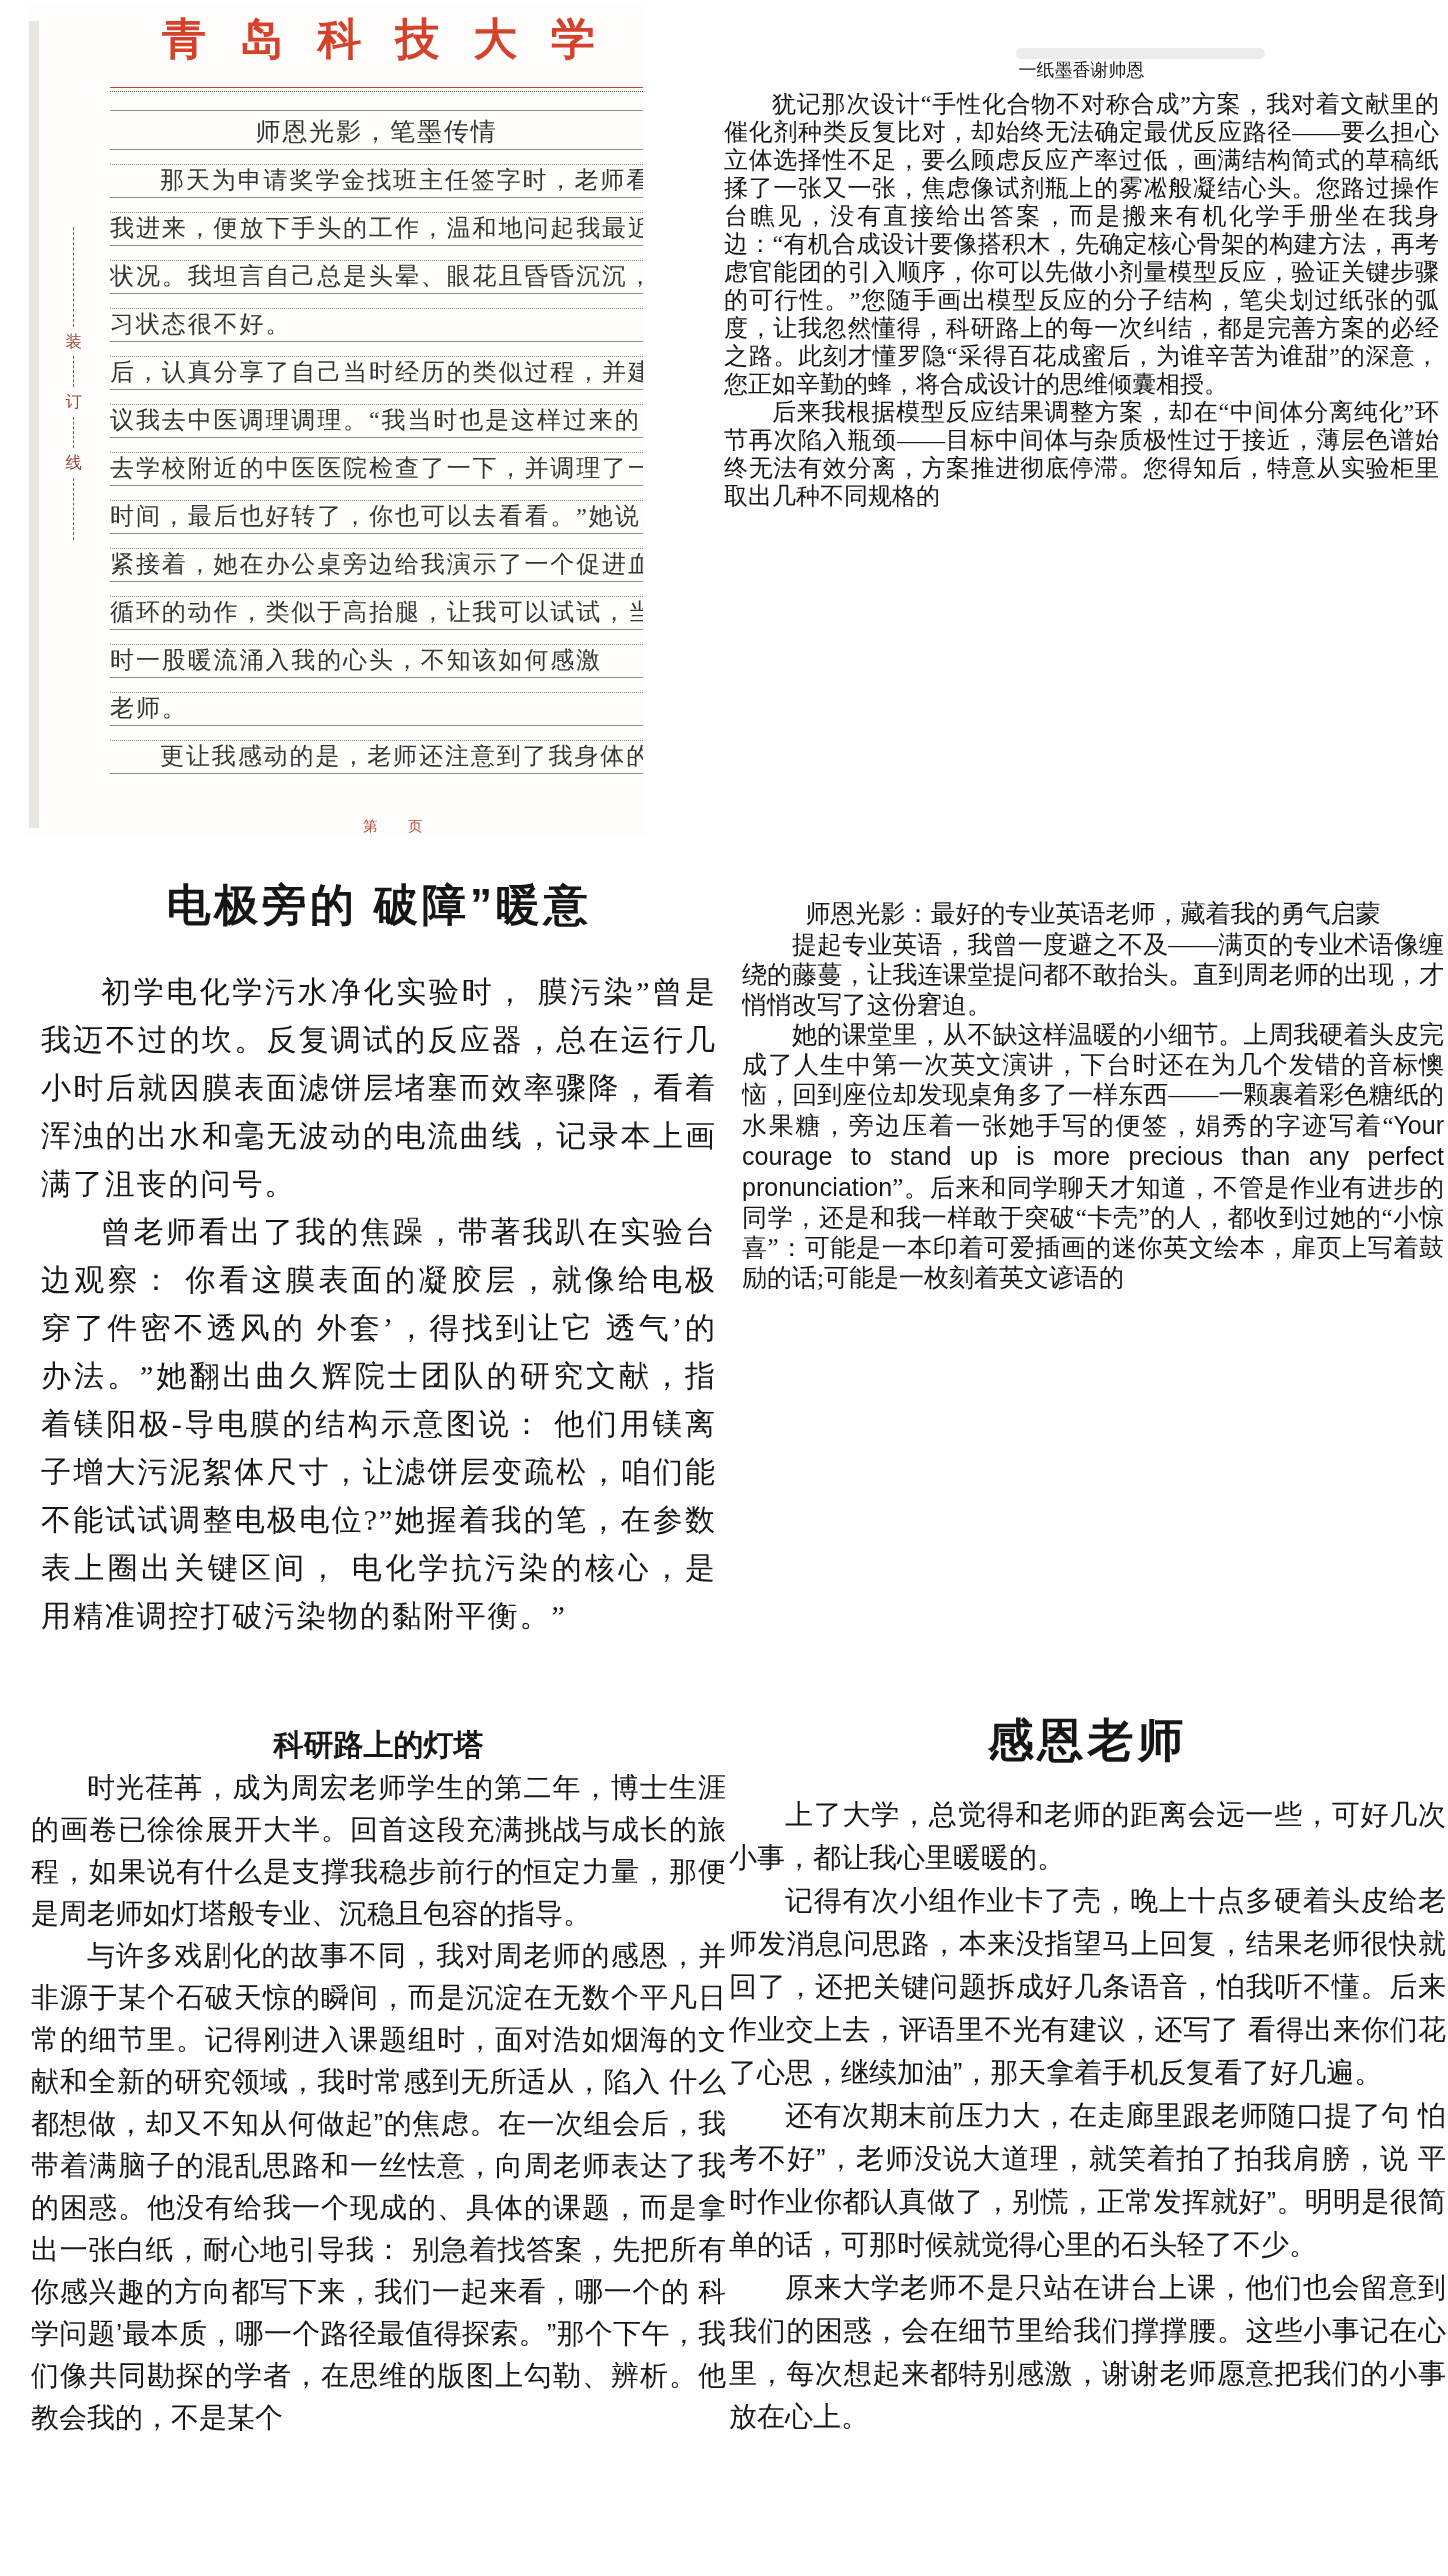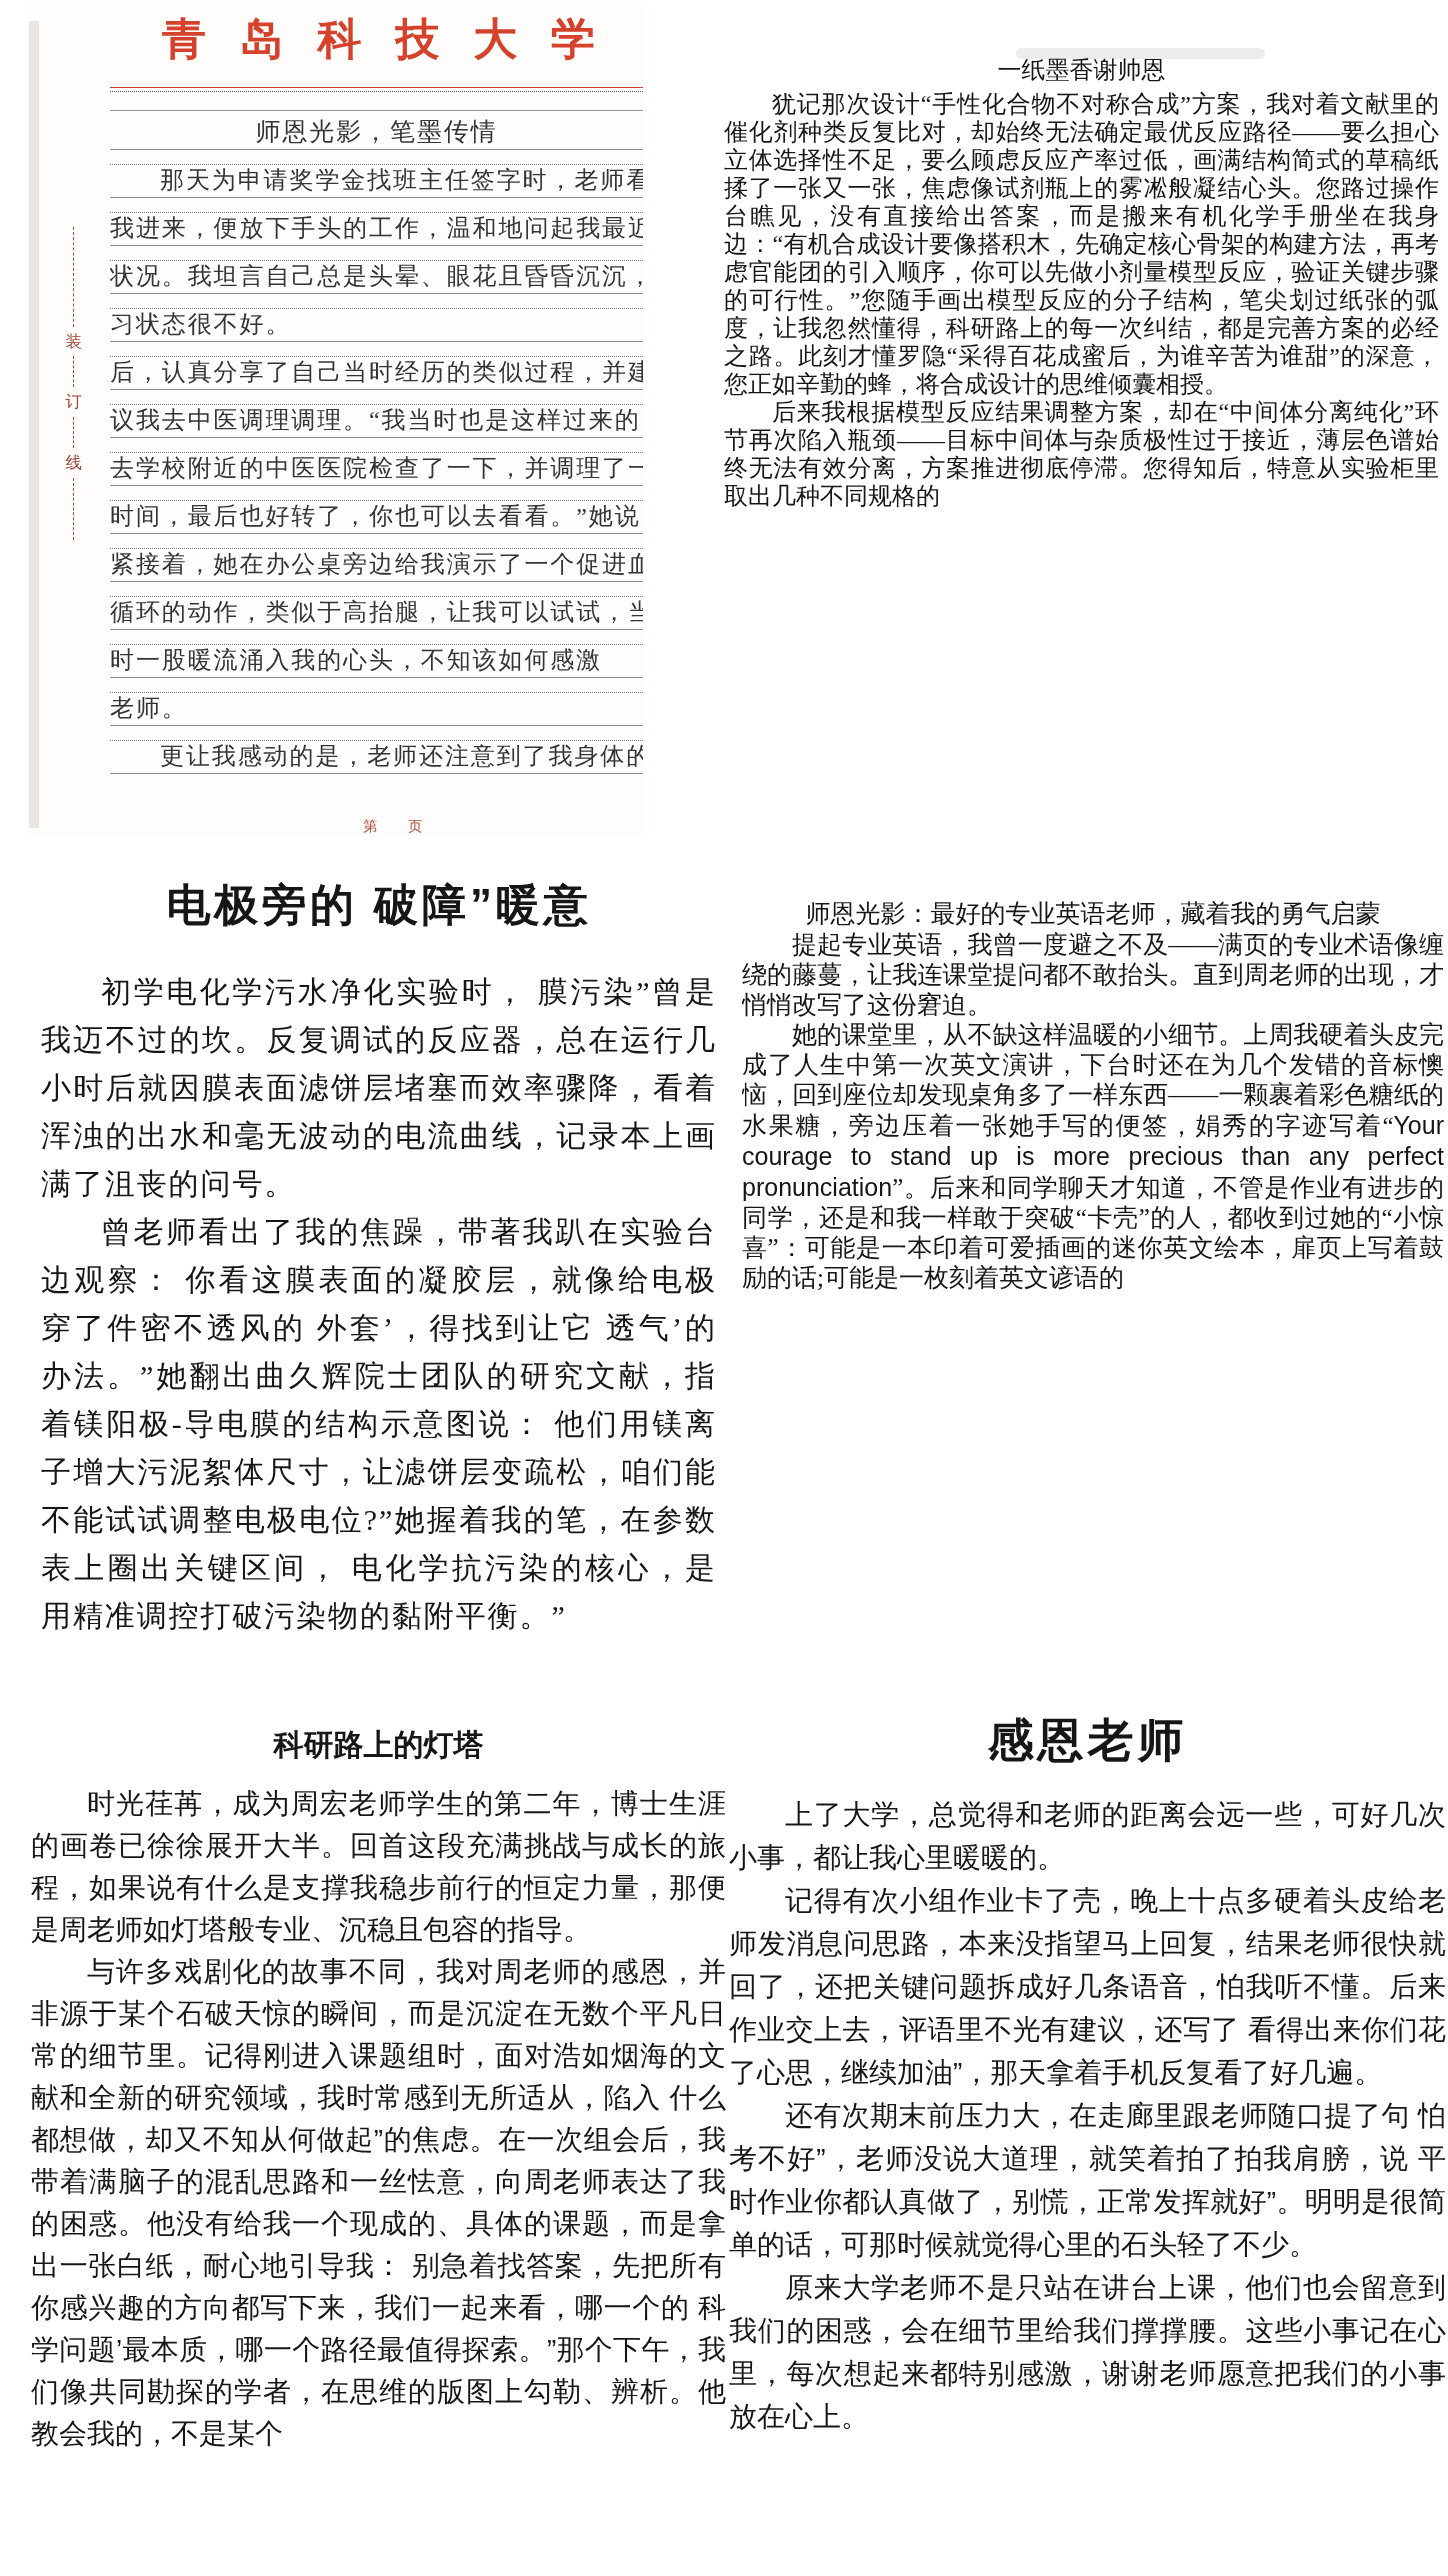--- a/index.html
+++ b/index.html
@@ -31,35 +31,35 @@
                   font-family:"Liberation Serif",serif;}
   .hw-footer .di{left:336px;} .hw-footer .ye{left:381px;}
 
   
   .essay{position:absolute;color:#161616;text-align:justify;overflow:hidden;}
   .essay p{margin:0;text-indent:2em;}
   .t-center{text-align:center;}
 
   #essay-ink{left:724px;top:54px;width:715px;height:761px;
              font-family:"Liberation Serif",serif;font-size:24px;line-height:28px;}
-  #essay-ink h2{margin:0 0 3.9px 0;font-size:24px;font-weight:400;line-height:32px;}
+  #essay-ink h2{margin:0 0 3.9px 0;font-size:18px;font-weight:400;line-height:32px;}
 
   #essay-electrode{left:41px;top:877px;width:676px;height:813px;
              font-family:"Liberation Serif",serif;font-size:30px;line-height:48px;letter-spacing:1.9px;}
   #essay-electrode h2{margin:0 0 35px 0;font-size:44px;font-weight:800;line-height:56px;
              font-family:"Liberation Sans",sans-serif;letter-spacing:3.9px;}
 
   #essay-english{left:742px;top:898px;width:702px;height:792px;
              font-family:"Liberation Serif",serif;font-size:25px;line-height:30px;}
   #essay-english h2{margin:0;font-size:25px;font-weight:400;line-height:32px;text-align:center;}
   #essay-english .latin{font-family:"Liberation Sans",sans-serif;}
 
   #essay-lighthouse{left:31px;top:1727px;width:695px;height:804px;
              font-family:"Liberation Sans",sans-serif;font-size:28px;line-height:42px;}
-  #essay-lighthouse h2{margin:0 0 21px 0;font-size:30px;font-weight:700;line-height:35px;}
+  #essay-lighthouse h2{margin:0 0 5px 0;font-size:30px;font-weight:700;line-height:35px;}
 
   #essay-thanks{left:729px;top:1712px;width:717px;height:835px;
              font-family:"Liberation Sans",sans-serif;font-size:28px;line-height:43px;}
   #essay-thanks h2{margin:0 0 25px 0;font-size:46px;font-weight:700;line-height:56px;letter-spacing:3.9px;text-align:center;}
 
   .scan-smudge{position:absolute;left:1016px;top:48px;width:249px;height:10.6px;
                background:#ececec;border-radius:5.8px;}
 </style>
 </head>
 <body>

